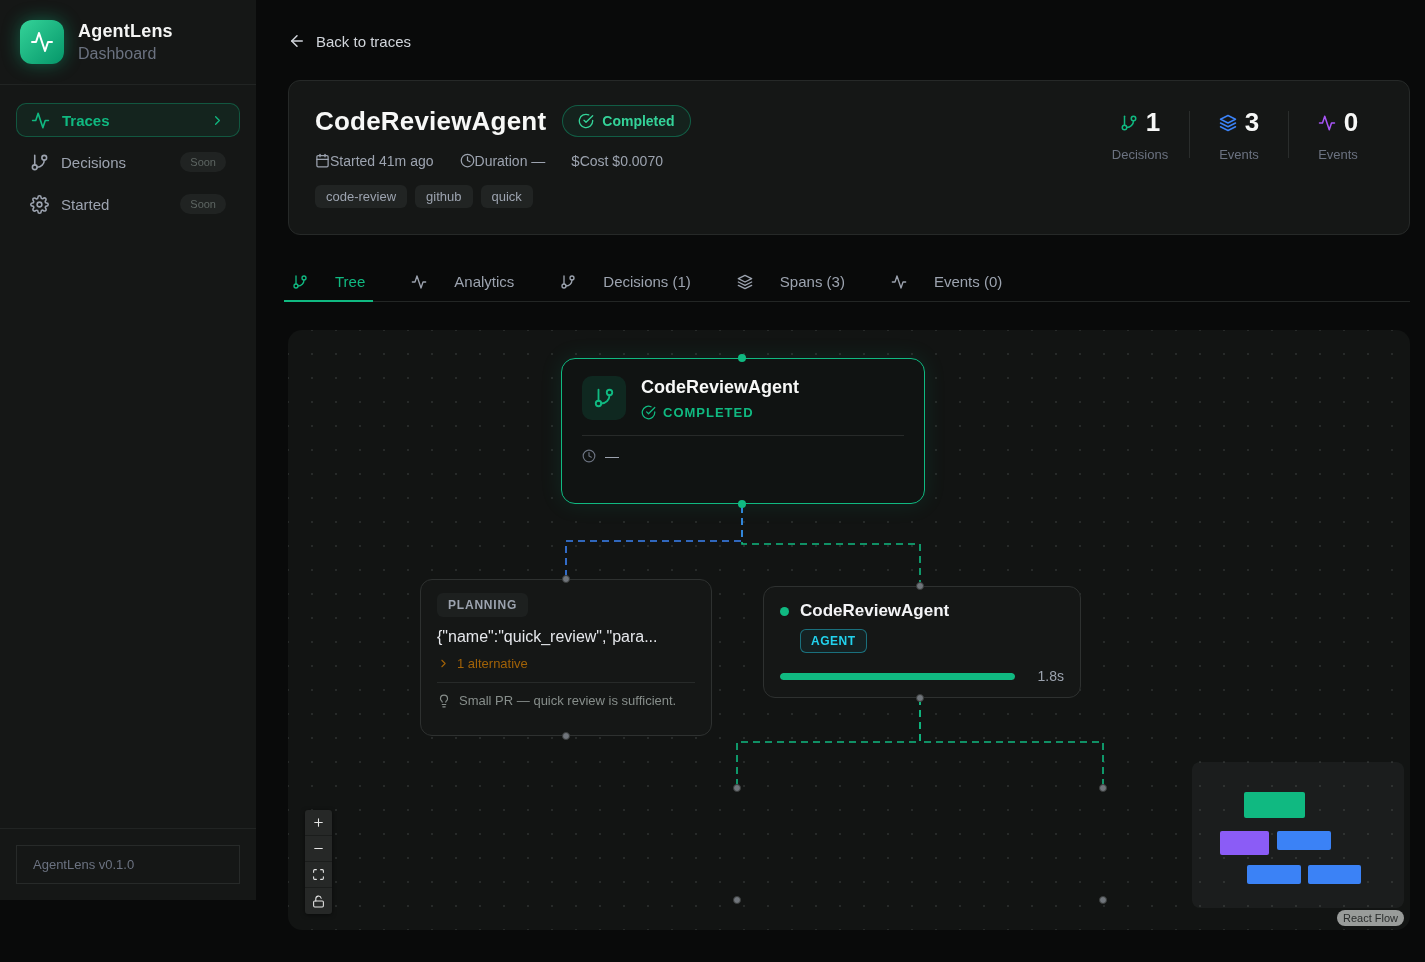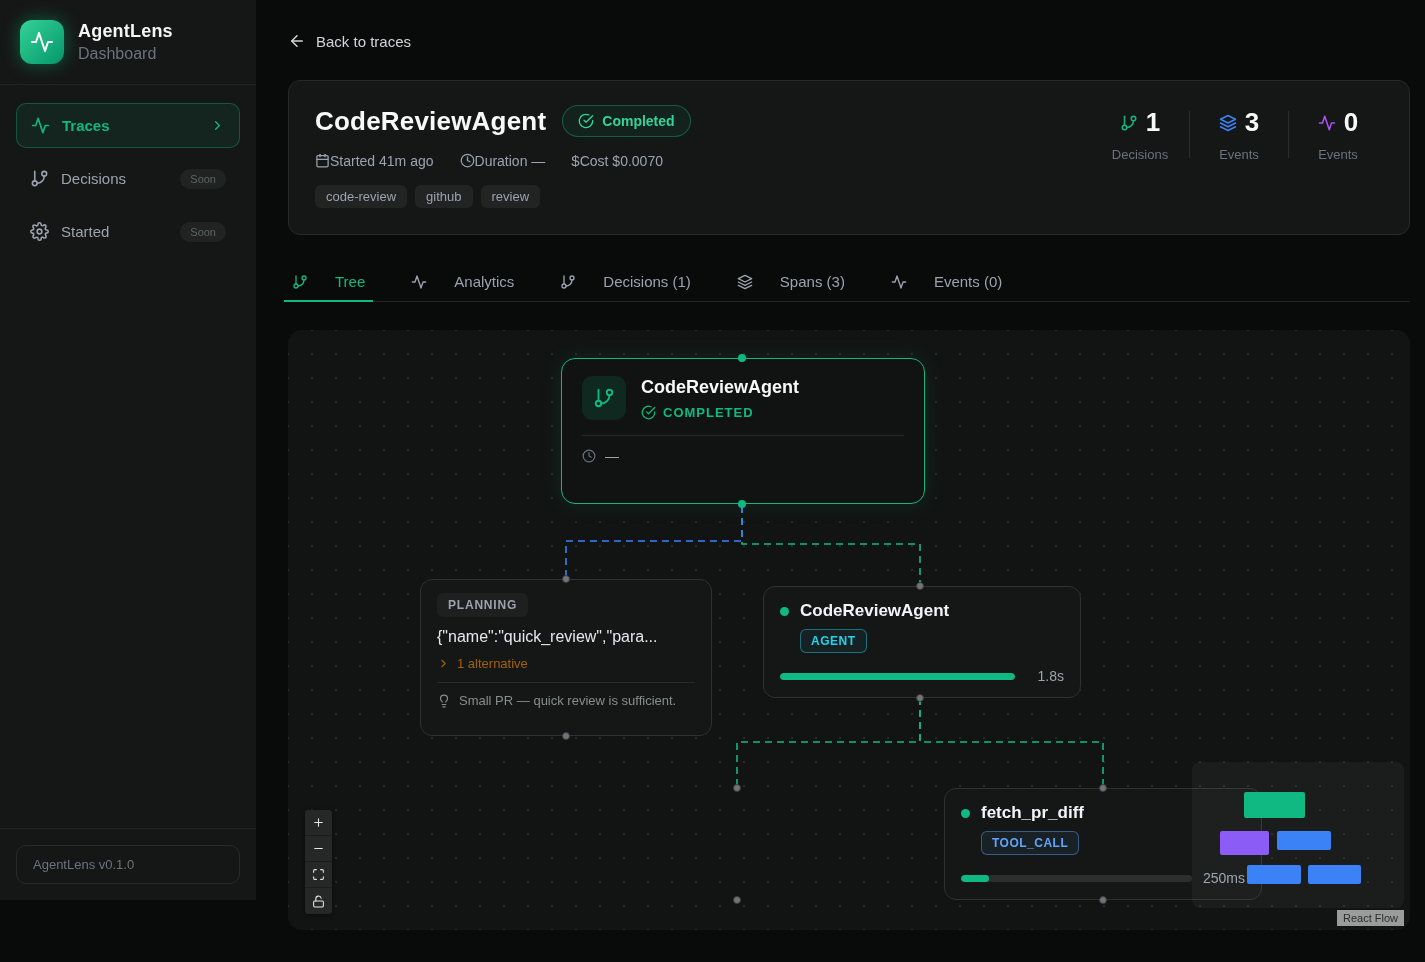--- a/index.html
+++ b/index.html
@@ -11,28 +11,28 @@
 
   
   .sidebar { position:absolute; left:0; top:0; width:256px; height:900px; background:#151716; }
   .side-head { display:flex; align-items:center; gap:14px; padding:20px; border-bottom:1px solid #212423; }
   .logo { width:44px; height:44px; border-radius:12px; background:linear-gradient(135deg,#34d399,#059669);
           display:flex; align-items:center; justify-content:center; color:#fff;
           box-shadow:0 0 18px rgba(16,185,129,.45); }
   .brand-name { font-size:18px; font-weight:bold; color:#f4f5f4; letter-spacing:.2px; }
   .brand-sub { font-size:16px; color:#6b7280; margin-top:3px; }
   .nav { padding:18px 16px; }
-  .nav-item { display:flex; align-items:center; gap:12px; padding:0 14px; height:45px; border-radius:10px;
+  .nav-item { display:flex; align-items:center; gap:12px; padding:0 14px; height:34px; border-radius:10px;
               color:#9ca3af; font-size:15px; margin-bottom:8px; }
   .nav-item.active { background:rgba(16,185,129,.08); border:1px solid rgba(16,185,129,.35); color:#10b981; }
   .nav-item .nav-label { flex:1; }
   .nav-item.active .nav-label { font-weight:bold; }
   .soon { font-size:11px; color:#5d6562; background:#202322; padding:4px 10px; border-radius:999px; }
   .side-foot { position:absolute; left:0; right:0; bottom:0; padding:16px; border-top:1px solid #212423; }
-  .version-box { border:1px solid #272a29; border-radius:10px; padding:11px 16px; font-size:13px; color:#6b7280; }
+  .version-box { border:1px solid #272a29; border-radius:0; padding:11px 16px; font-size:13px; color:#6b7280; }
 
   
   .back-link { position:absolute; left:288px; top:32px; display:flex; align-items:center; gap:10px;
                color:#d1d5db; font-size:15px; cursor:pointer; }
   .header-card { position:absolute; left:288px; top:80px; width:1122px; height:155px;
                  background:#151716; border:1px solid #262928; border-radius:12px; padding:24px 26px; }
   .title-row { display:flex; align-items:center; gap:16px; }
   .trace-title { font-size:26px; font-weight:bold; color:#f7f8f7; letter-spacing:.2px; }
   .status-pill { display:flex; align-items:center; gap:8px; padding:7px 15px; border-radius:999px;
                  border:1px solid rgba(16,185,129,.4); background:rgba(16,185,129,.07);
@@ -111,21 +111,21 @@
   .ctrl-btn { width:27px; height:26px; display:flex; align-items:center; justify-content:center;
               color:#e5e5e5; border-bottom:1px solid #1b1d1c; cursor:pointer; }
   .ctrl-btn:last-child { border-bottom:none; }
   .minimap { position:absolute; left:904px; top:432px; width:212px; height:146px; z-index:5;
              background:rgba(200,215,208,.05); border-radius:8px; }
   .mm-rect { position:absolute; border-radius:2px; }
   .mm-green { background:#10b981; }
   .mm-violet { background:#8b5cf6; }
   .mm-blue { background:#3b82f6; }
   .attribution { position:absolute; right:6px; bottom:4px; z-index:7; background:rgba(178,180,179,.85);
-                 color:#2a2d2c; font-size:11px; padding:2px 6px; border-radius:0; }
+                 color:#2a2d2c; font-size:11px; padding:2px 6px; border-radius:8px; }
 </style>
 </head>
 <body>
 
 <div class="app">
 
   <aside class="sidebar">
     <div class="side-head">
       <div class="logo">
         <svg class="ic" width="24" height="24" viewBox="0 0 24 24">
@@ -208,21 +208,21 @@
         <span>Duration —</span>
       </div>
       <div class="meta-item">
         <span class="dollar">$</span>
         <span>Cost $0.0070</span>
       </div>
     </div>
     <div class="tag-row">
       <span class="tag">code-review</span>
       <span class="tag">github</span>
-      <span class="tag">review</span>
+      <span class="tag">quick</span>
     </div>
     <div class="stats">
       <div class="stat">
         <div class="stat-top">
           <svg class="ic" width="18" height="18" viewBox="0 0 24 24" style="color:#10b981">
               <line x1="6" y1="3" x2="6" y2="15"></line>
               <circle cx="18" cy="6" r="3"></circle>
               <circle cx="6" cy="18" r="3"></circle>
               <path d="M18 9a9 9 0 0 1-9 9"></path>
             </svg>
@@ -372,33 +372,20 @@
           </div>
         <span class="ptime">1.8s</span>
       </div>
     </div>
     <div class="handle gray" style="left:628px; top:252px;"></div>
     <div class="handle gray" style="left:628px; top:364px;"></div>
 
     <div class="handle gray" style="left:445px; top:454px;"></div>
     <div class="handle gray" style="left:445px; top:566px;"></div>
 
-    <div class="span-node" style="left:656px; top:458px;">
-      <div class="span-head">
-        <span class="span-dot"></span>
-        <span class="span-title">fetch_pr_diff</span>
-      </div>
-      <span class="span-badge badge-tool">TOOL_CALL</span>
-      <div class="progress-row">
-        <div class="track">
-            <div class="fill" style="width: 12%;"></div>
-          </div>
-        <span class="ptime">250ms</span>
-      </div>
-    </div>
     <div class="handle gray" style="left:811px; top:454px;"></div>
     <div class="handle gray" style="left:811px; top:566px;"></div>
 
     <div class="controls">
       <div class="ctrl-btn">
         <svg class="ic" width="13" height="13" viewBox="0 0 24 24">
             <line x1="12" y1="5" x2="12" y2="19"></line>
             <line x1="5" y1="12" x2="19" y2="12"></line>
           </svg>
       </div>

